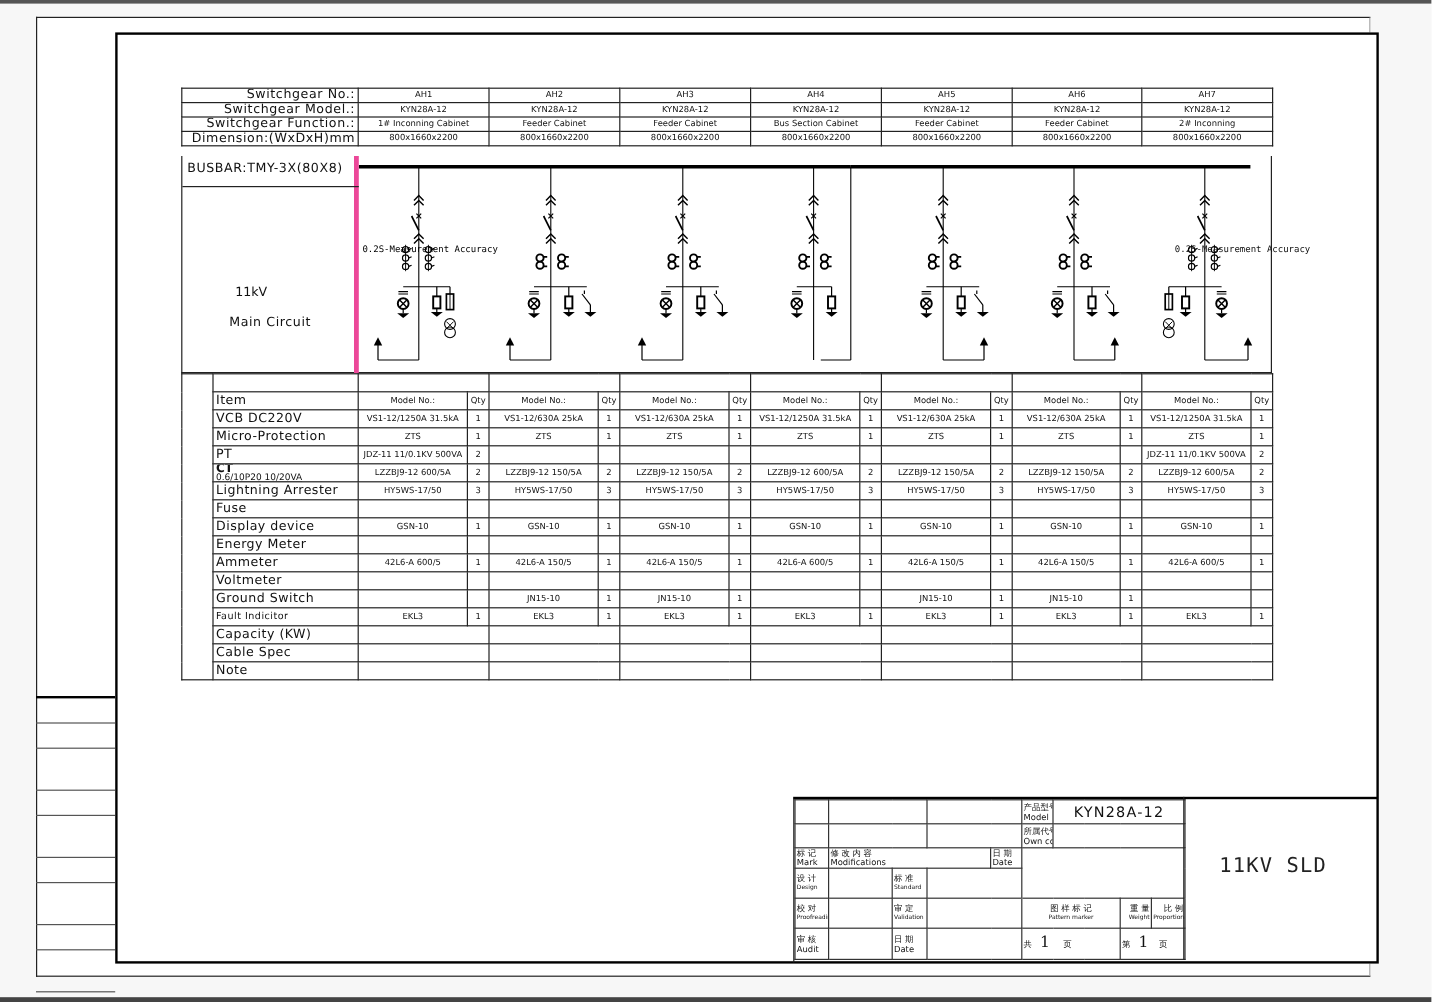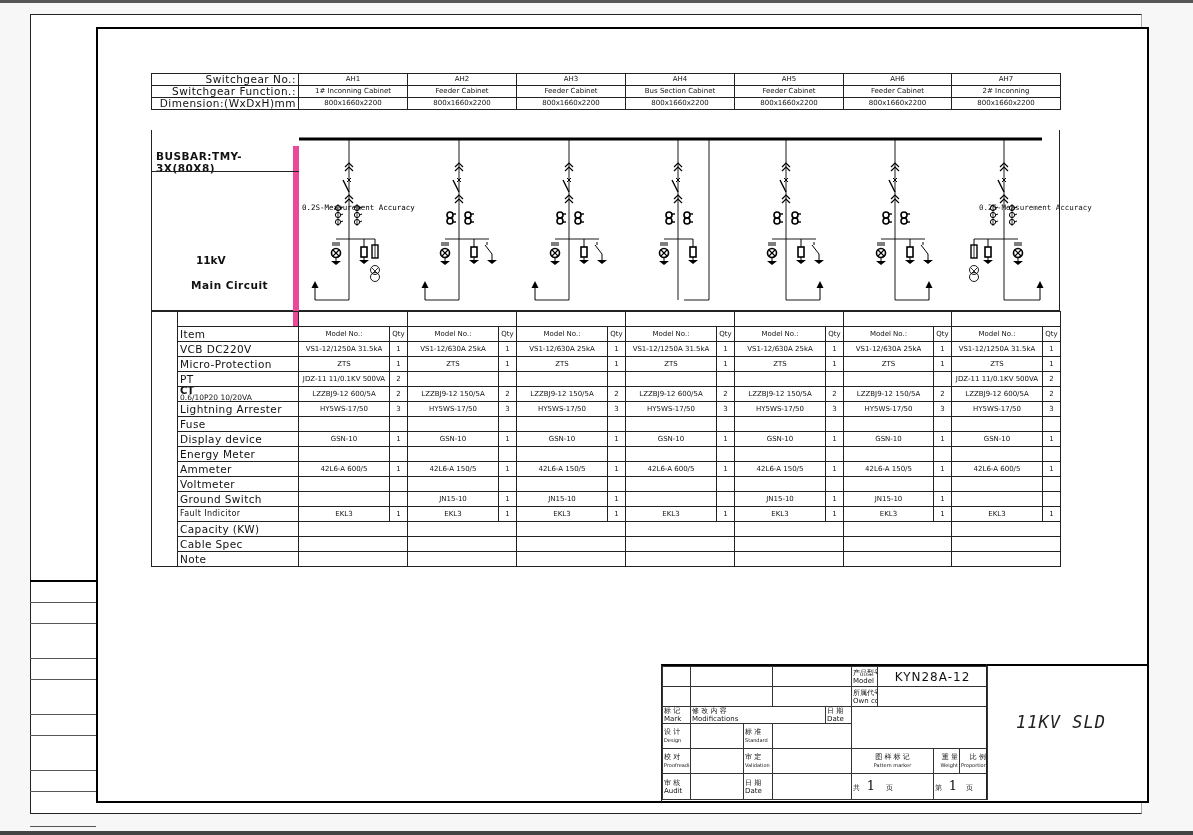--- a/index.html
+++ b/index.html
@@ -12,39 +12,39 @@
   .margin-strips{position:absolute;left:30px;top:580px;width:66px;height:230px;border-top:2px solid #000;}
   .margin-strips div{height:21px;border-bottom:1px solid #555;box-sizing:border-box;}
   .margin-strips div.tall{height:35px;}
 
   table.sg{position:absolute;border-collapse:collapse;table-layout:fixed;}
   table.sg td{border:1px solid #222;padding:0 2px;white-space:nowrap;overflow:hidden;text-align:center;font-size:7px;height:11px;line-height:11px;}
   table.sg td.lab{text-align:right;font-size:10.5px;letter-spacing:0.5px;}
   table.sg td.lab-c{text-align:right;font-size:10.5px;letter-spacing:0.5px;}
 
   .diagram{position:absolute;left:151px;top:130px;width:909px;height:181px;border:1px solid #222;border-top:none;box-sizing:border-box;}
-  .diag-left{position:absolute;left:0;top:16px;width:147px;height:181px;border-right:6px solid #ec4899;box-sizing:border-box;font-weight:bold;}
+  .diag-left{position:absolute;left:0;top:0;width:147px;height:181px;border-right:4px solid #ec4899;box-sizing:border-box;}
   .busbar-label{position:absolute;left:4px;top:4px;font-size:10.5px;letter-spacing:0.5px;}
   .busbar-sep{position:absolute;left:0;top:25px;width:147px;border-top:1px solid #222;}
   .kv-label{position:absolute;left:44px;top:108px;font-size:10.5px;}
   .mc-label{position:absolute;left:39px;top:133px;font-size:10.5px;letter-spacing:0.5px;}
   .acc-label{position:absolute;font-size:7.5px;white-space:nowrap;}
 
   table.items{position:absolute;left:151px;top:311px;border-collapse:collapse;table-layout:fixed;}
   table.items td{border:1px solid #222;padding:0 2px;white-space:nowrap;overflow:hidden;text-align:center;font-size:7px;height:14px;line-height:14px;}
   table.items td.it{text-align:left;font-size:10.5px;letter-spacing:0.4px;}
   table.items td.it.small{font-size:8px;}
   table.items td.ct{text-align:left;font-size:8.5px;line-height:7px;}
 
   
   .tb{position:absolute;left:661px;top:664px;width:486px;height:136px;border-top:2px solid #000;border-left:1px solid #222;}
   .tb table{border-collapse:collapse;table-layout:fixed;position:absolute;left:0;top:0;}
   .tb td{border:1px solid #333;font-size:7px;padding:0 1px;line-height:8px;vertical-align:middle;overflow:hidden;white-space:nowrap;}
   .tb .model-val{font-size:12px;text-align:center;letter-spacing:1px;}
-  .sld{position:absolute;left:1016px;top:712px;font-family:"DejaVu Sans Mono",monospace;font-size:17px;letter-spacing:1px;color:#222;font-style:italic;}
+  .sld{position:absolute;left:1016px;top:712px;font-family:"DejaVu Sans Mono",monospace;font-size:17px;letter-spacing:1px;color:#222;}
   .tbsep{position:absolute;left:986px;top:664px;width:1px;height:136px;background:#222;}
   .pnum{font-family:"DejaVu Serif",serif;font-size:13px;}
 </style>
 </head>
 <body>
 
 <div class="topbar"></div>
 <div class="sheet"></div>
 <div class="margin-strips">
   <div></div>
@@ -74,20 +74,30 @@
   <tbody>
       <tr>
     <td class="lab-c">Switchgear No.:</td>
     <td>AH1</td>
     <td>AH2</td>
     <td>AH3</td>
     <td>AH4</td>
     <td>AH5</td>
     <td>AH6</td>
     <td>AH7</td>
+  </tr>
+  <tr>
+    <td class="lab-c">Switchgear Model.:</td>
+    <td>KYN28A-12</td>
+    <td>KYN28A-12</td>
+    <td>KYN28A-12</td>
+    <td>KYN28A-12</td>
+    <td>KYN28A-12</td>
+    <td>KYN28A-12</td>
+    <td>KYN28A-12</td>
   </tr>
   <tr>
     <td class="lab-c">Switchgear Function.:</td>
     <td>1# Inconning Cabinet</td>
     <td>Feeder Cabinet</td>
     <td>Feeder Cabinet</td>
     <td>Bus Section Cabinet</td>
     <td>Feeder Cabinet</td>
     <td>Feeder Cabinet</td>
     <td>2# Inconning</td>

